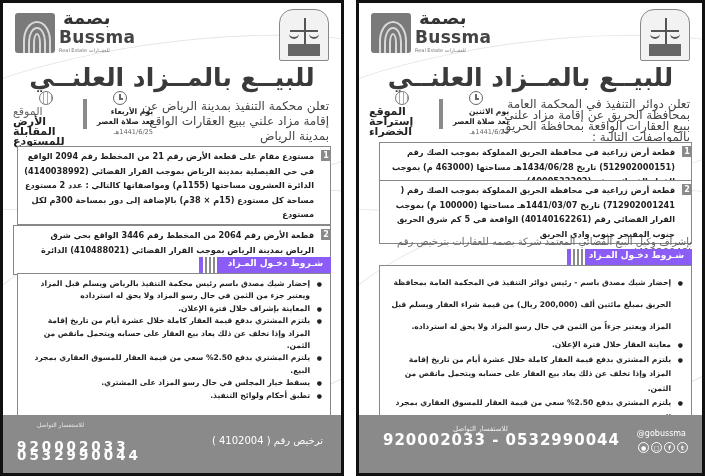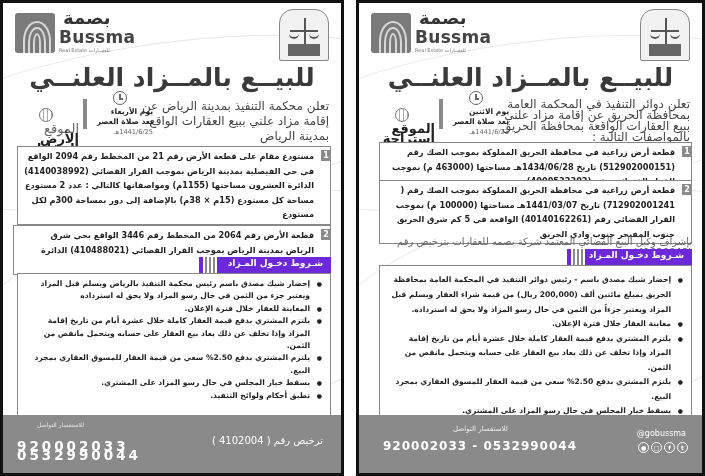--- a/index.html
+++ b/index.html
@@ -47,21 +47,21 @@
     position: absolute; top: 60px; left: 0; right: 0; text-align: center;
     font-size: 25px; font-weight: bold; color: #3a3a3a; direction: rtl; letter-spacing: 0.5px;
   }
 
   .info-row { position: absolute; top: 88px; left: 8px; right: 8px; height: 52px; direction: rtl; }
   .intro {
     position: absolute; right: 4px; top: 8px; width: 190px; font-size: 12px; line-height: 15px;
     color: #444; text-align: right;
   }
   .when { position: absolute; top: 0; width: 66px; text-align: right; font-size: 7.6px; line-height: 10px; color: #222; }
-  .where { position: absolute; top: 17px; width: 66px; text-align: right; font-size: 13px; line-height: 10px; color: #222; }
+  .where { position: absolute; top: 0; width: 66px; text-align: left; font-size: 11px; line-height: 10px; color: #222; }
   .icon-clock {
     display: block; margin: 0 auto 2px; width: 14px; height: 14px; border: 1.5px solid #666; border-radius: 50%; position: relative;
   }
   .icon-clock::before { content: ""; position: absolute; left: 5px; top: 2px; width: 1.5px; height: 5px; background: #666; }
   .icon-clock::after { content: ""; position: absolute; left: 5px; top: 6px; width: 4px; height: 1.5px; background: #666; }
   .icon-globe {
     display: block; margin: 0 auto 2px; width: 14px; height: 14px; border: 1.5px solid #777; border-radius: 50%;
     background: repeating-linear-gradient(90deg, transparent 0 3px, #aaa 3px 4px);
   }
   .bold { font-weight: bold; }
@@ -73,21 +73,21 @@
     position: absolute; left: 14px; right: 10px; border: 1px solid #888; background: #fff;
     direction: rtl; text-align: right; font-size: 8.2px; font-weight: bold; line-height: 14.5px; color: #222;
     padding: 2px 16px 2px 6px;
   }
   .item-num {
     position: absolute; right: -1px; top: 3px; width: 10px; height: 11px; background: #8a8a8a; color: #fff;
     font-size: 8px; line-height: 11px; text-align: center; font-weight: bold;
   }
   .agent-note { position: absolute; left: 10px; right: 10px; direction: rtl; text-align: right; font-size: 10px; color: #666; }
 
-  .cond-bar { position: absolute; height: 23px; background: #6d28d9; direction: rtl; }
+  .cond-bar { position: absolute; height: 23px; background: #8b5cf6; direction: rtl; }
   .cond-bar .label { position: absolute; right: 8px; top: 1px; font-size: 9px; font-weight: bold; color: #fff; white-space: nowrap; }
   .cond-bar .stripes { position: absolute; left: 4px; top: 0; width: 14px; height: 16px;
     background: repeating-linear-gradient(90deg, #ffffff 0 2px, #8a8a8a 2px 4px); }
 
   .cond-box {
     position: absolute; left: 14px; right: 10px; border: 1px solid #888; background: #fff;
     direction: rtl; text-align: right; padding: 4px 8px 4px 6px;
   }
   .cond-box ul { list-style: none; }
   .cond-box li { position: relative; font-size: 7.6px; font-weight: bold; line-height: 12.4px; color: #222; padding-right: 12px; }
@@ -98,21 +98,21 @@
 
   
   #panel-left .footer .license { position: absolute; right: 18px; top: 20px; font-size: 10px; color: #fff; direction: rtl; }
   #panel-left .footer .contact-lbl { position: absolute; left: 34px; top: 6px; font-size: 6px; color: #e8e8e8; direction: rtl; }
   #panel-left .footer .phone1, #panel-left .footer .phone2 { position: absolute; left: 14px; font-size: 13.5px; font-weight: bold; color: #fff; letter-spacing: 3px; }
   #panel-left .footer .phone1 { top: 23px; }
   #panel-left .footer .phone2 { top: 32px; }
 
   
   #panel-right .footer .contact-lbl { position: absolute; left: 94px; top: 10px; font-size: 7px; color: #f0f0f0; direction: rtl; }
-  #panel-right .footer .phones { position: absolute; left: 24px; top: 24px; font-size: 12px; font-weight: bold; color: #fff; letter-spacing: 1px; white-space: nowrap; }
+  #panel-right .footer .phones { position: absolute; left: 24px; top: 16px; font-size: 15px; font-weight: bold; color: #fff; letter-spacing: 1px; white-space: nowrap; }
   #panel-right .footer .handle { position: absolute; right: 16px; top: 14px; font-size: 8px; color: #fff; }
   #panel-right .footer .socials { position: absolute; right: 14px; top: 27px; display: flex; gap: 2px; }
   .soc { width: 11px; height: 11px; border: 1px solid #fff; border-radius: 50%; color: #fff; font-size: 6px; line-height: 9px; text-align: center; font-weight: bold; }
 </style>
 </head>
 <body>
 
 <div class="panel" id="panel-left">
   <div class="swoosh" style="left:-120px;top:40px;width:560px;height:160px;transform:rotate(-8deg);"></div>
   <div class="swoosh" style="left:-60px;top:200px;width:520px;height:220px;transform:rotate(-14deg);"></div>
@@ -165,21 +165,21 @@
   </div>
 
   <div class="cond-bar" style="top:254px;right:10px;width:132px;">
     <span class="label">شـروط دخـول المـزاد</span>
     <span class="stripes"></span>
   </div>
 
   <div class="cond-box" style="top:270px;height:144px;">
     <ul>
       <li>إحضار شيك مصدق باسم رئيس محكمة التنفيذ بالرياض ويسلم قبل المزاد ويعتبر جزء من الثمن في حال رسو المزاد ولا يحق له استرداده</li>
-      <li>المعاينة للعقار خلال فترة الإعلان.</li>
+      <li>المعاينة بإشراف خلال فترة الإعلان.</li>
       <li>يلتزم المشتري بدفع قيمة العقار كاملة خلال عشرة أيام من تاريخ إقامة المزاد وإذا تخلف عن ذلك يعاد بيع العقار على حسابه ويتحمل مانقص من الثمن.</li>
       <li>يلتزم المشتري بدفع 2.50% سعي من قيمة العقار للمسوق العقاري بمجرد البيع.</li>
       <li>يسقط خيار المجلس في حال رسو المزاد على المشتري.</li>
       <li>تطبق أحكام ولوائح التنفيذ.</li>
     </ul>
   </div>
 
   <div class="footer">
     <div class="license">ترخيص رقم ( 4102004 )</div>
     <div class="contact-lbl">للاستفسار التواصل</div>
@@ -241,21 +241,21 @@
 
   <div class="agent-note" style="top:233px;">بإشراف وكيل البيع القضائي المعتمد شركة بصمه للعقارات بترخيص رقم (41020048)</div>
 
   <div class="cond-bar" style="top:246px;right:10px;width:125px;">
     <span class="label">شـروط دخـول المـزاد</span>
     <span class="stripes"></span>
   </div>
 
   <div class="cond-box" style="top:262px;left:20px;height:152px;padding-top:6px;">
     <ul>
-      <li style="line-height:15px;">إحضار شيك مصدق باسم - رئيس دوائر التنفيذ في المحكمة العامة بمحافظة الحريق بمبلغ مائتين ألف (200,000 ريال) من قيمة شراء العقار ويسلم قبل المزاد ويعتبر جزءاً من الثمن في حال رسو المزاد ولا يحق له استرداده.</li>
+      <li style="line-height:22px;">إحضار شيك مصدق باسم - رئيس دوائر التنفيذ في المحكمة العامة بمحافظة الحريق بمبلغ مائتين ألف (200,000 ريال) من قيمة شراء العقار ويسلم قبل المزاد ويعتبر جزءاً من الثمن في حال رسو المزاد ولا يحق له استرداده.</li>
       <li style="line-height:14.5px;">معاينة العقار خلال فترة الإعلان.</li>
       <li style="line-height:14.5px;">يلتزم المشتري بدفع قيمة العقار كاملة خلال عشرة أيام من تاريخ إقامة المزاد وإذا تخلف عن ذلك يعاد بيع العقار على حسابه ويتحمل مانقص من الثمن.</li>
       <li style="line-height:14.5px;">يلتزم المشتري بدفع 2.50% سعي من قيمة العقار للمسوق العقاري بمجرد البيع.</li>
       <li style="line-height:14.5px;">يسقط خيار المجلس في حال رسو المزاد على المشتري.</li>
       <li style="line-height:14.5px;">تطبق أحكام ولوائح التنفيذ.</li>
     </ul>
   </div>
 
   <div class="footer">
     <div class="contact-lbl">للاستفسار التواصل</div>

